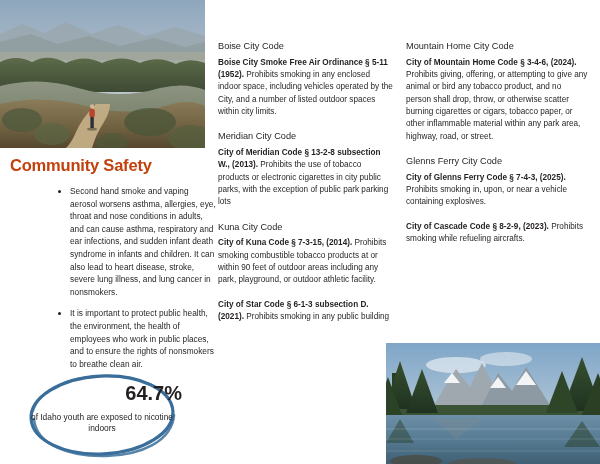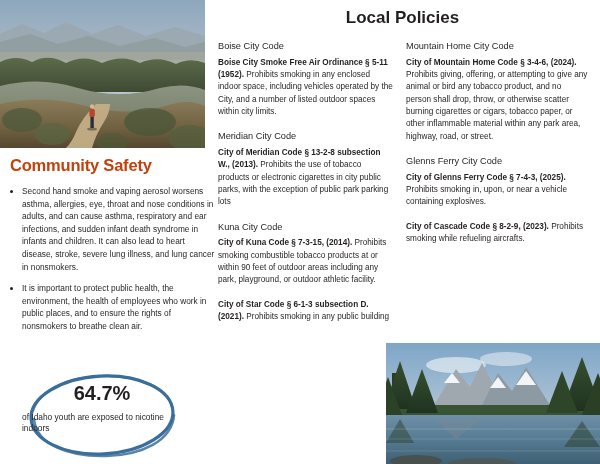--- a/index.html
+++ b/index.html
@@ -56,50 +56,52 @@
     top: 185px;
     width: 196px;
     margin: 0;
     padding: 0 0 0 16px;
     font-size: 8.3px;
     line-height: 1.52;
     color: #231f20;
   }
   .bullets li {
     margin-bottom: 9px;
+    margin-left: 48px;
   }
 
   
   .stat-wrap {
     position: absolute;
     left: 22px;
     top: 371px;
     width: 160px;
     height: 88px;
   }
   .stat-wrap svg {
     position: absolute;
     left: 0;
     top: 0;
   }
   .stat-pct {
     position: absolute;
     left: 0;
     top: 11px;
     width: 160px;
-    text-align: center;
+    text-align: right;
     font-size: 20px;
     font-weight: bold;
     color: #231f20;
   }
   .stat-sub {
     position: absolute;
     left: 0;
     top: 41px;
     width: 160px;
+    text-align: center;
     font-size: 8.4px;
     line-height: 1.35;
     color: #231f20;
   }
 
   
   .main-title {
     position: absolute;
     left: 205px;
     top: 8px;
@@ -214,21 +216,20 @@
       <svg width="160" height="88" viewBox="0 0 160 88" xmlns="http://www.w3.org/2000/svg">
         <ellipse cx="80" cy="44" rx="71" ry="39" fill="none" stroke="#3b6e9a" stroke-width="3.2" stroke-linecap="round" transform="rotate(-3 80 44)"></ellipse>
         <path d="M12,48 C14,74 48,86 84,85 C120,84 150,70 152,44" fill="none" stroke="#3b6e9a" stroke-width="2.6" stroke-linecap="round" opacity="0.85"></path>
         <path d="M150,36 C146,16 116,4 80,5 C46,6 18,18 11,40" fill="none" stroke="#3b6e9a" stroke-width="2.2" stroke-linecap="round" opacity="0.7"></path>
       </svg>
       <div class="stat-pct">64.7%</div>
       <div class="stat-sub">of Idaho youth are exposed to nicotine indoors</div>
     </div>
   </div>
 
-  <div class="main-title">Local Policies</div>
 
   <div class="col col-mid">
 
     <div class="policy">
       <div class="policy-heading">Boise City Code</div>
       <div class="policy-body"><b>Boise City Smoke Free Air Ordinance § 5-11 (1952).</b><span> Prohibits smoking in any enclosed indoor space, including vehicles operated by the City, and a number of listed outdoor spaces within city limits.</span></div>
     </div>
 
     <div class="policy">
       <div class="policy-heading">Meridian City Code</div>

